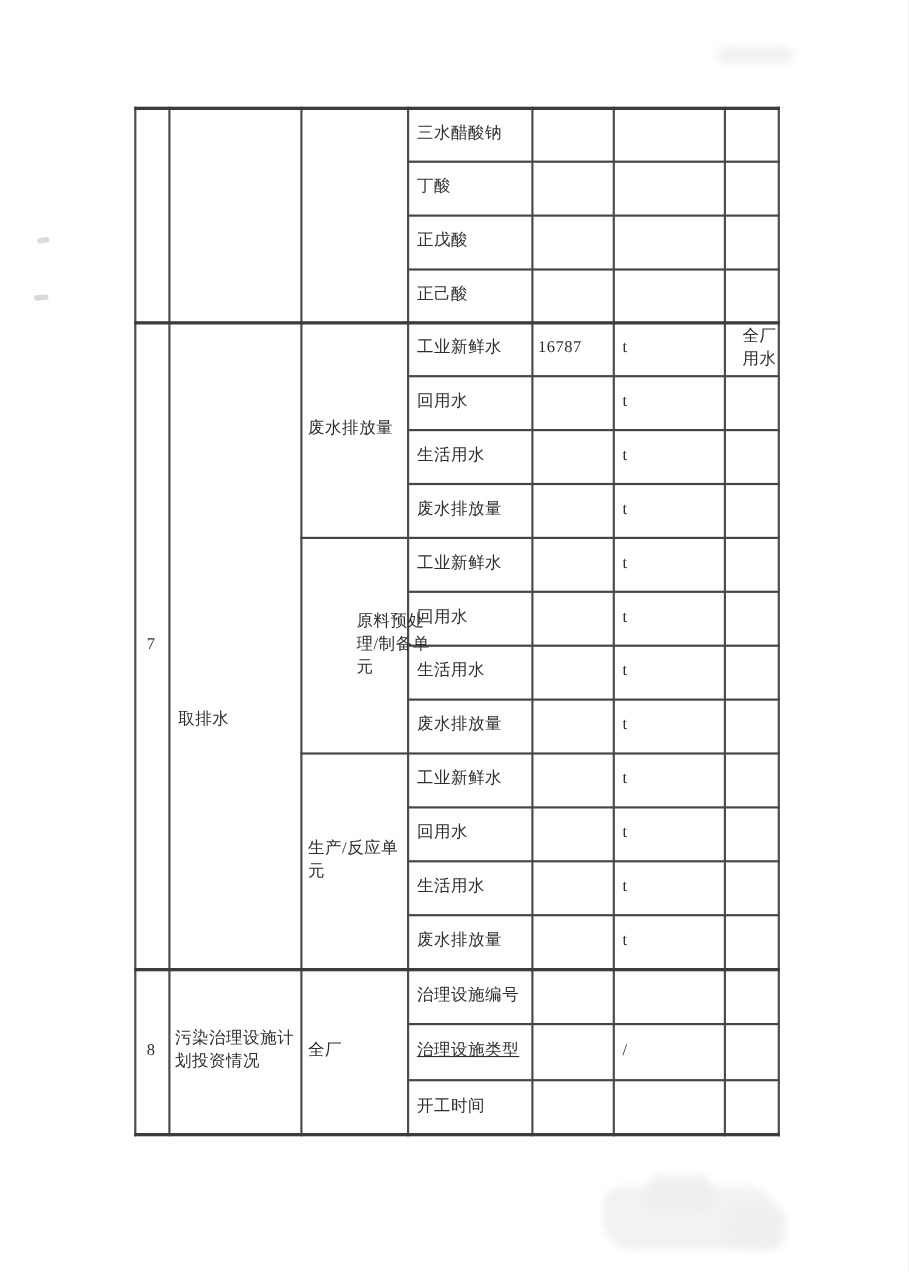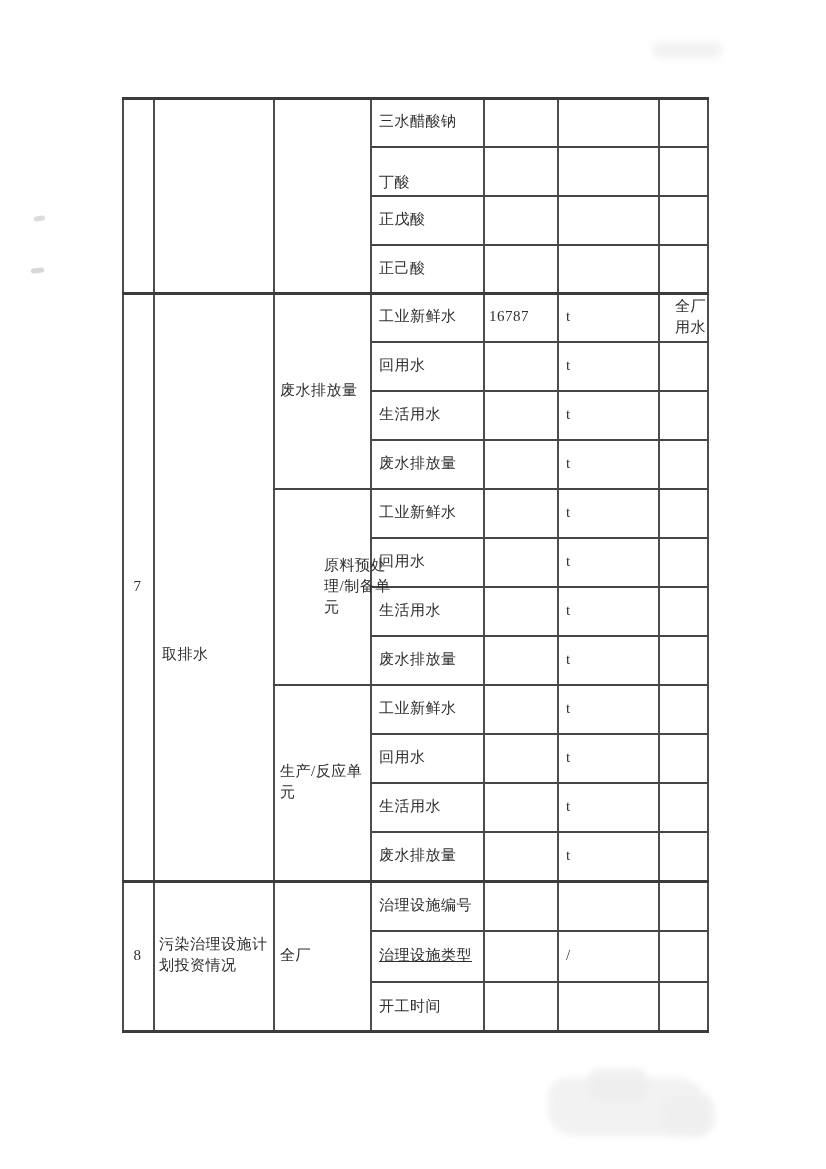--- a/index.html
+++ b/index.html
@@ -72,21 +72,21 @@
   <div class="hline major" style="left:122px;top:880px;width:587px;"></div>
 
   <div class="hline" style="left:370px;top:930px;width:339px;"></div>
   <div class="hline" style="left:370px;top:981px;width:339px;"></div>
 
   <div class="hline major" style="left:122px;top:1030px;width:587px;"></div>
 
   <div class="cell colD" style="top:99px;height:45px;">
       <span>三水醋酸钠</span>
     </div>
-  <div class="cell colD" style="top:148px;height:45px;align-items:flex-end;">
+  <div class="cell colD" style="top:148px;height:45px;">
       <span>丁酸</span>
     </div>
   <div class="cell colD" style="top:197px;height:45px;">
       <span>正戊酸</span>
     </div>
   <div class="cell colD" style="top:246px;height:44px;">
       <span>正己酸</span>
     </div>
 
   <div class="cell center" style="left:124px;width:27px;top:292px;height:588px;">

